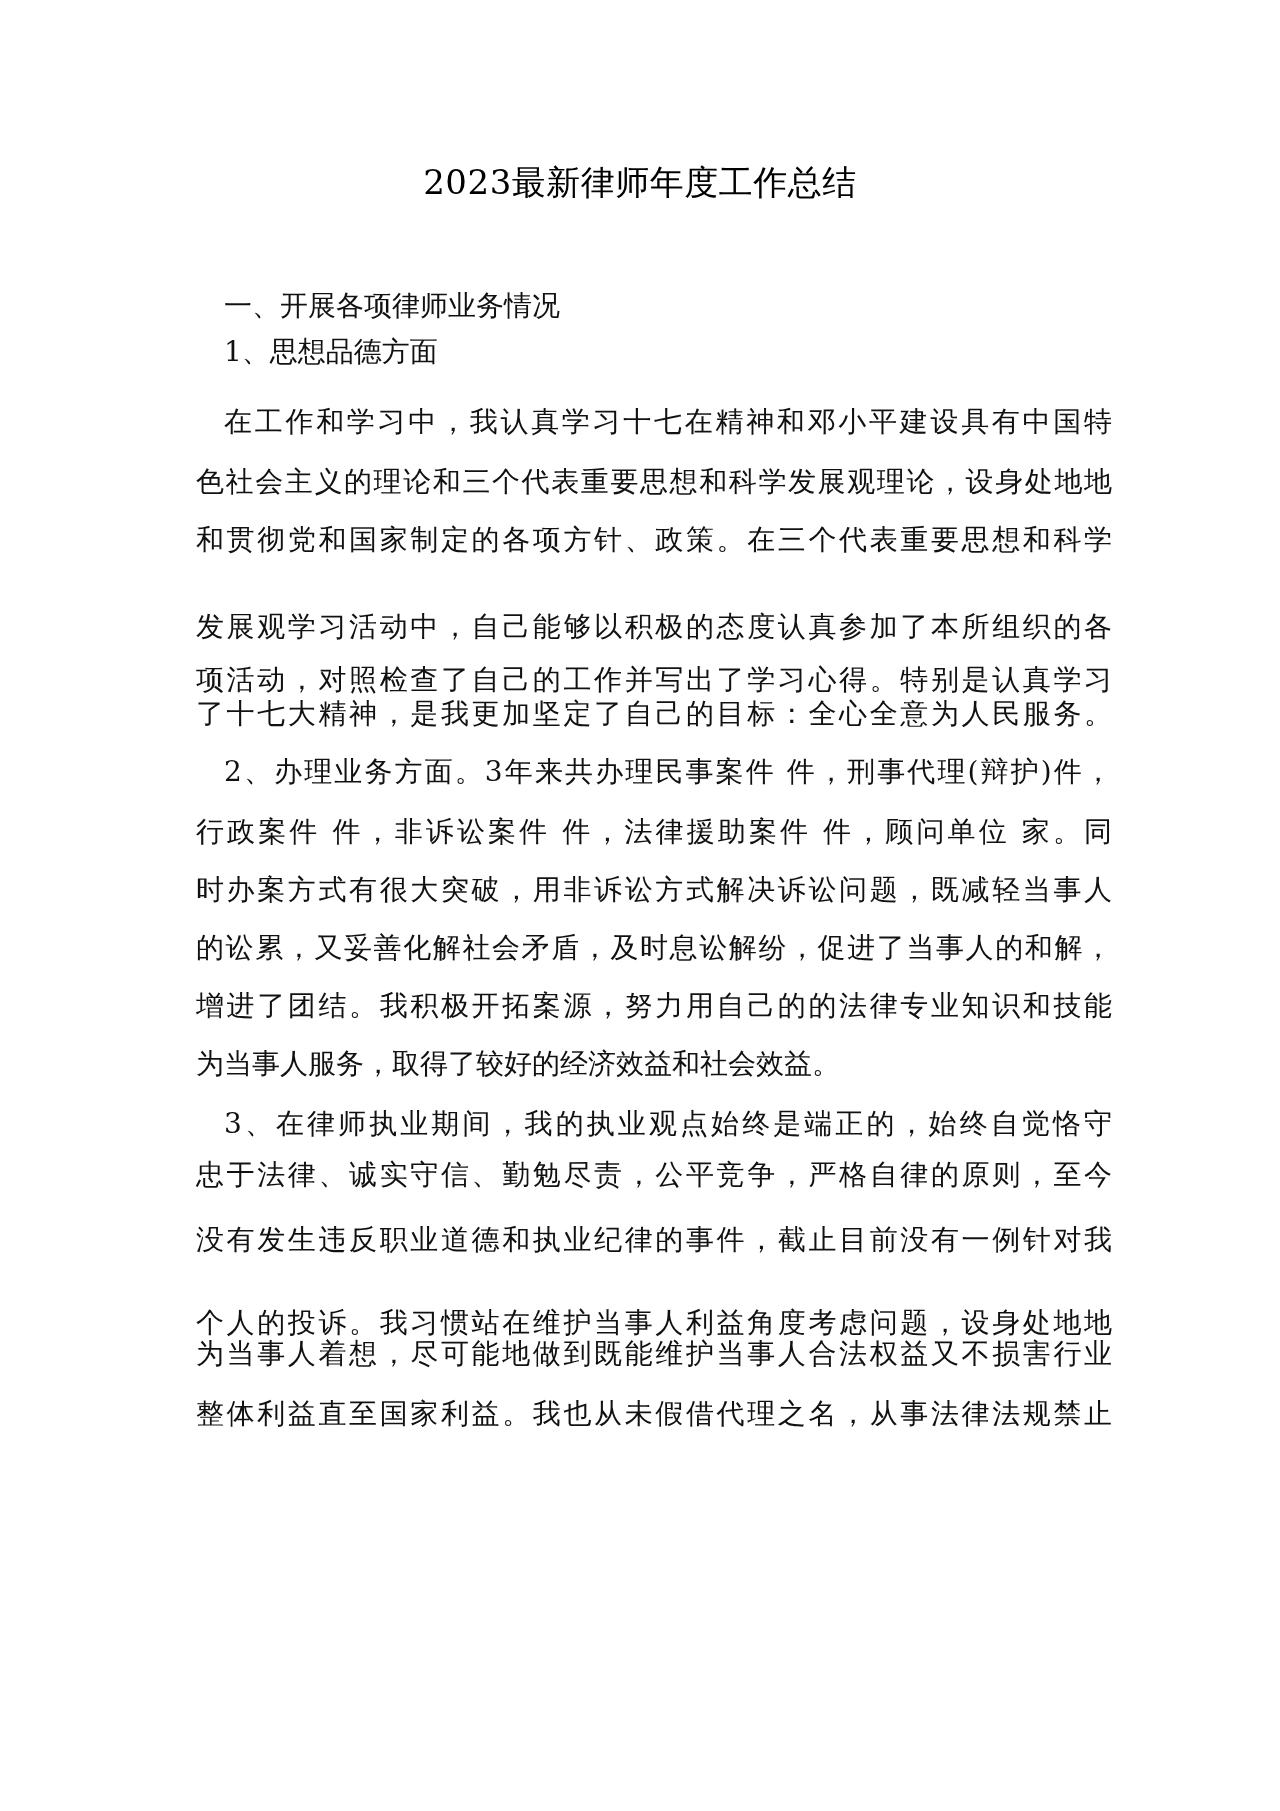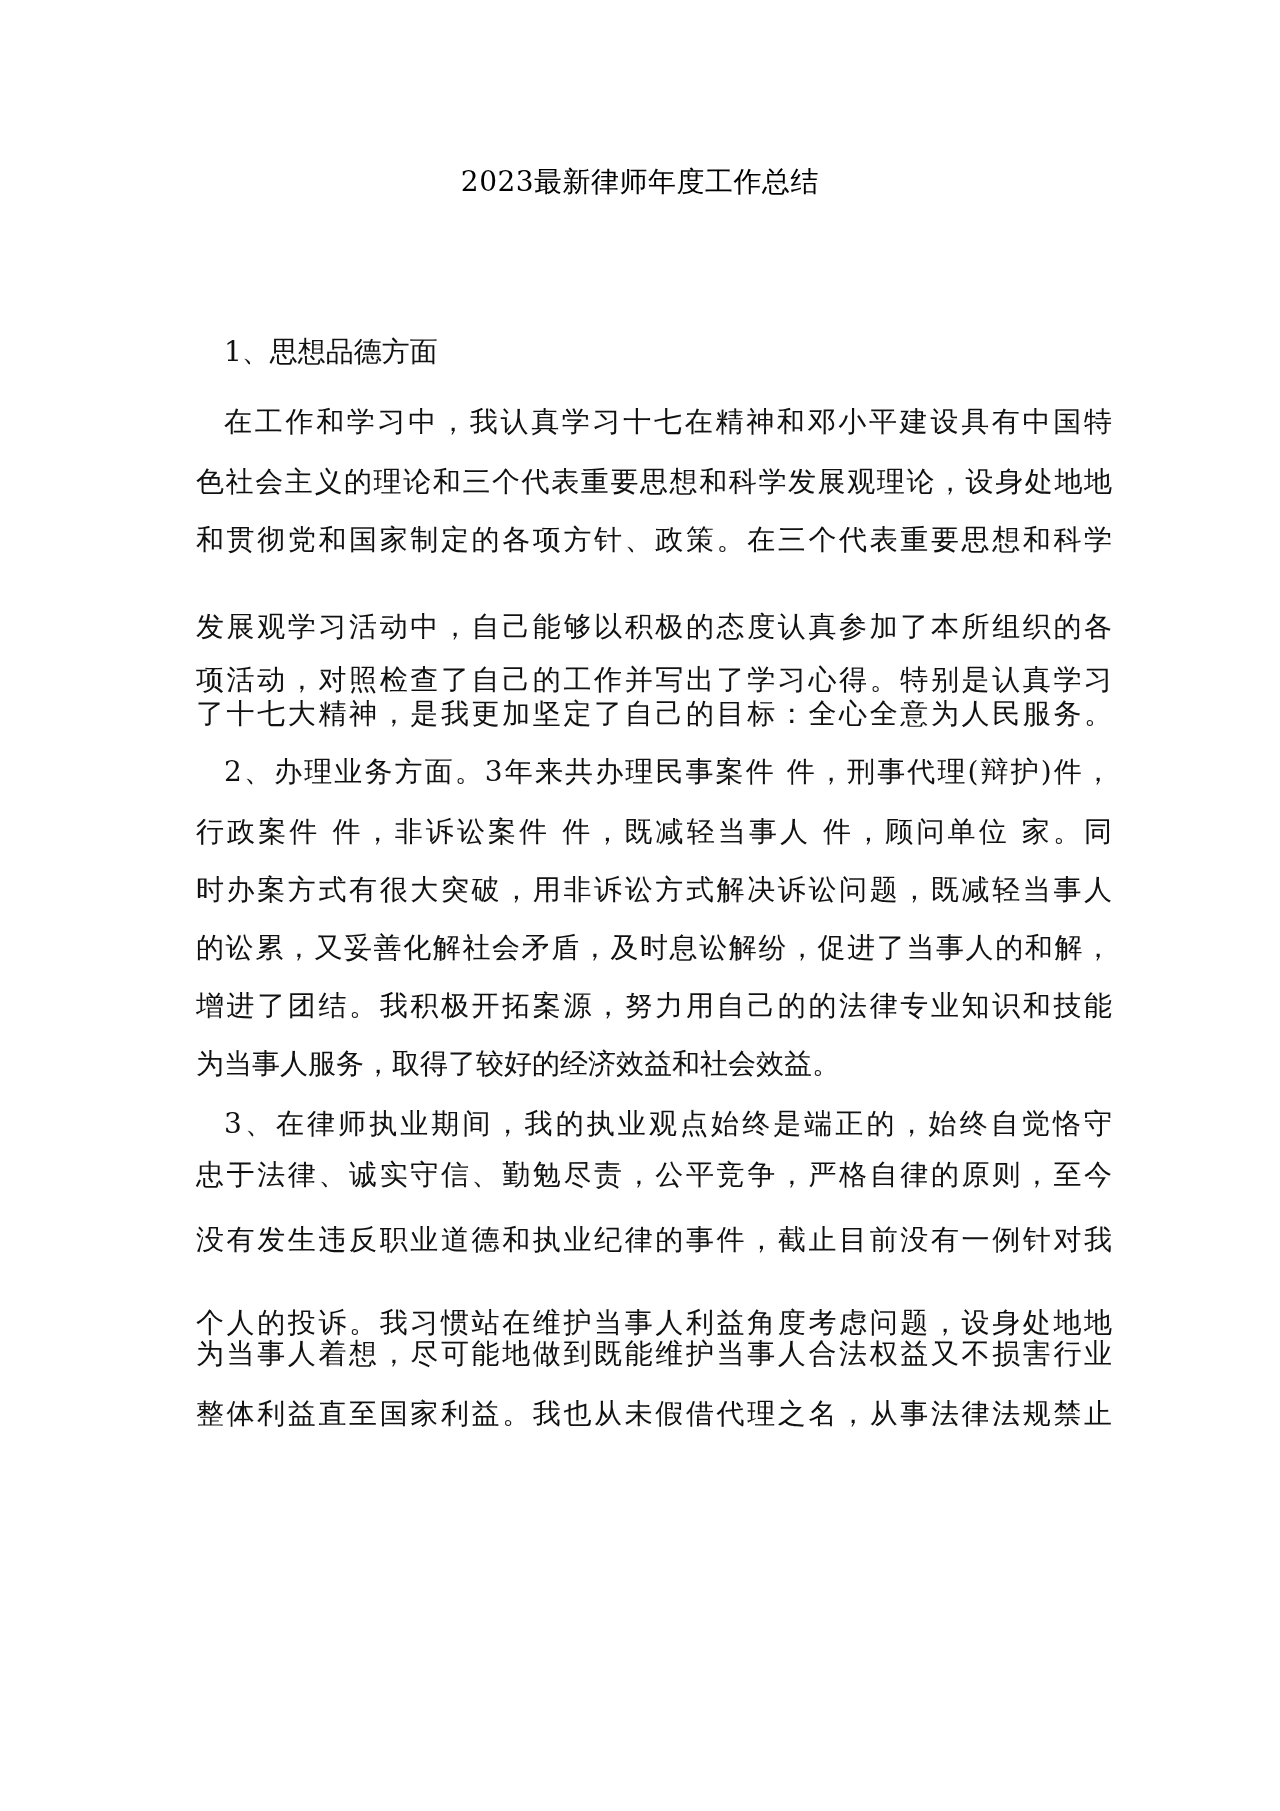--- a/index.html
+++ b/index.html
@@ -22,21 +22,21 @@
       width: 1280px;
       height: 1811px;
       background: #ffffff;
     }
     .title {
       position: absolute;
       left: 0;
       width: 1280px;
       top: 160px;
       text-align: center;
-      font-size: 28px;
+      font-size: 34px;
       line-height: 44px;
       letter-spacing: 0.5px;
       color: #000;
     }
     .line {
       position: absolute;
       left: 196px;
       width: 916px;
       font-size: 28px;
       line-height: 40px;
@@ -48,34 +48,35 @@
     .line.indent { left: 224px; width: 888px; }
     .line.last { text-align-last: left; }
   </style>
 </head>
 <body>
 
 <div class="page">
 
   <div class="title">2023最新律师年度工作总结</div>
 
+  <div class="line indent last" style="top:286px;">一、开展各项律师业务情况</div>
   <div class="line indent last" style="top:332px;">1、思想品德方面</div>
 
   <div>
     <div class="line indent" style="top:402px;">在工作和学习中，我认真学习十七在精神和邓小平建设具有中国特</div>
     <div class="line" style="top:462px;">色社会主义的理论和三个代表重要思想和科学发展观理论，设身处地地</div>
     <div class="line" style="top:520px;">和贯彻党和国家制定的各项方针、政策。在三个代表重要思想和科学</div>
     <div class="line" style="top:578px;margin-top:29px;">发展观学习活动中，自己能够以积极的态度认真参加了本所组织的各</div>
     <div class="line" style="top:636px;margin-top:24px;">项活动，对照检查了自己的工作并写出了学习心得。特别是认真学习</div>
     <div class="line" style="top:694px;">了十七大精神，是我更加坚定了自己的目标：全心全意为人民服务。</div>
   </div>
 
   <div>
     <div class="line indent" style="top:752px;">2、办理业务方面。3年来共办理民事案件 件，刑事代理(辩护)件，</div>
-    <div class="line" style="top:812px;">行政案件 件，非诉讼案件 件，既减轻当事人 件，顾问单位 家。同</div>
+    <div class="line" style="top:812px;">行政案件 件，非诉讼案件 件，法律援助案件 件，顾问单位 家。同</div>
     <div class="line" style="top:870px;">时办案方式有很大突破，用非诉讼方式解决诉讼问题，既减轻当事人</div>
     <div class="line" style="top:928px;">的讼累，又妥善化解社会矛盾，及时息讼解纷，促进了当事人的和解，</div>
     <div class="line" style="top:986px;">增进了团结。我积极开拓案源，努力用自己的的法律专业知识和技能</div>
     <div class="line last" style="top:1044px;">为当事人服务，取得了较好的经济效益和社会效益。</div>
   </div>
 
   <div>
     <div class="line indent" style="top:1104px;">3、在律师执业期间，我的执业观点始终是端正的，始终自觉恪守</div>
     <div class="line" style="top:1155px;">忠于法律、诚实守信、勤勉尽责，公平竞争，严格自律的原则，至今</div>
     <div class="line" style="top:1220px;">没有发生违反职业道德和执业纪律的事件，截止目前没有一例针对我</div>

